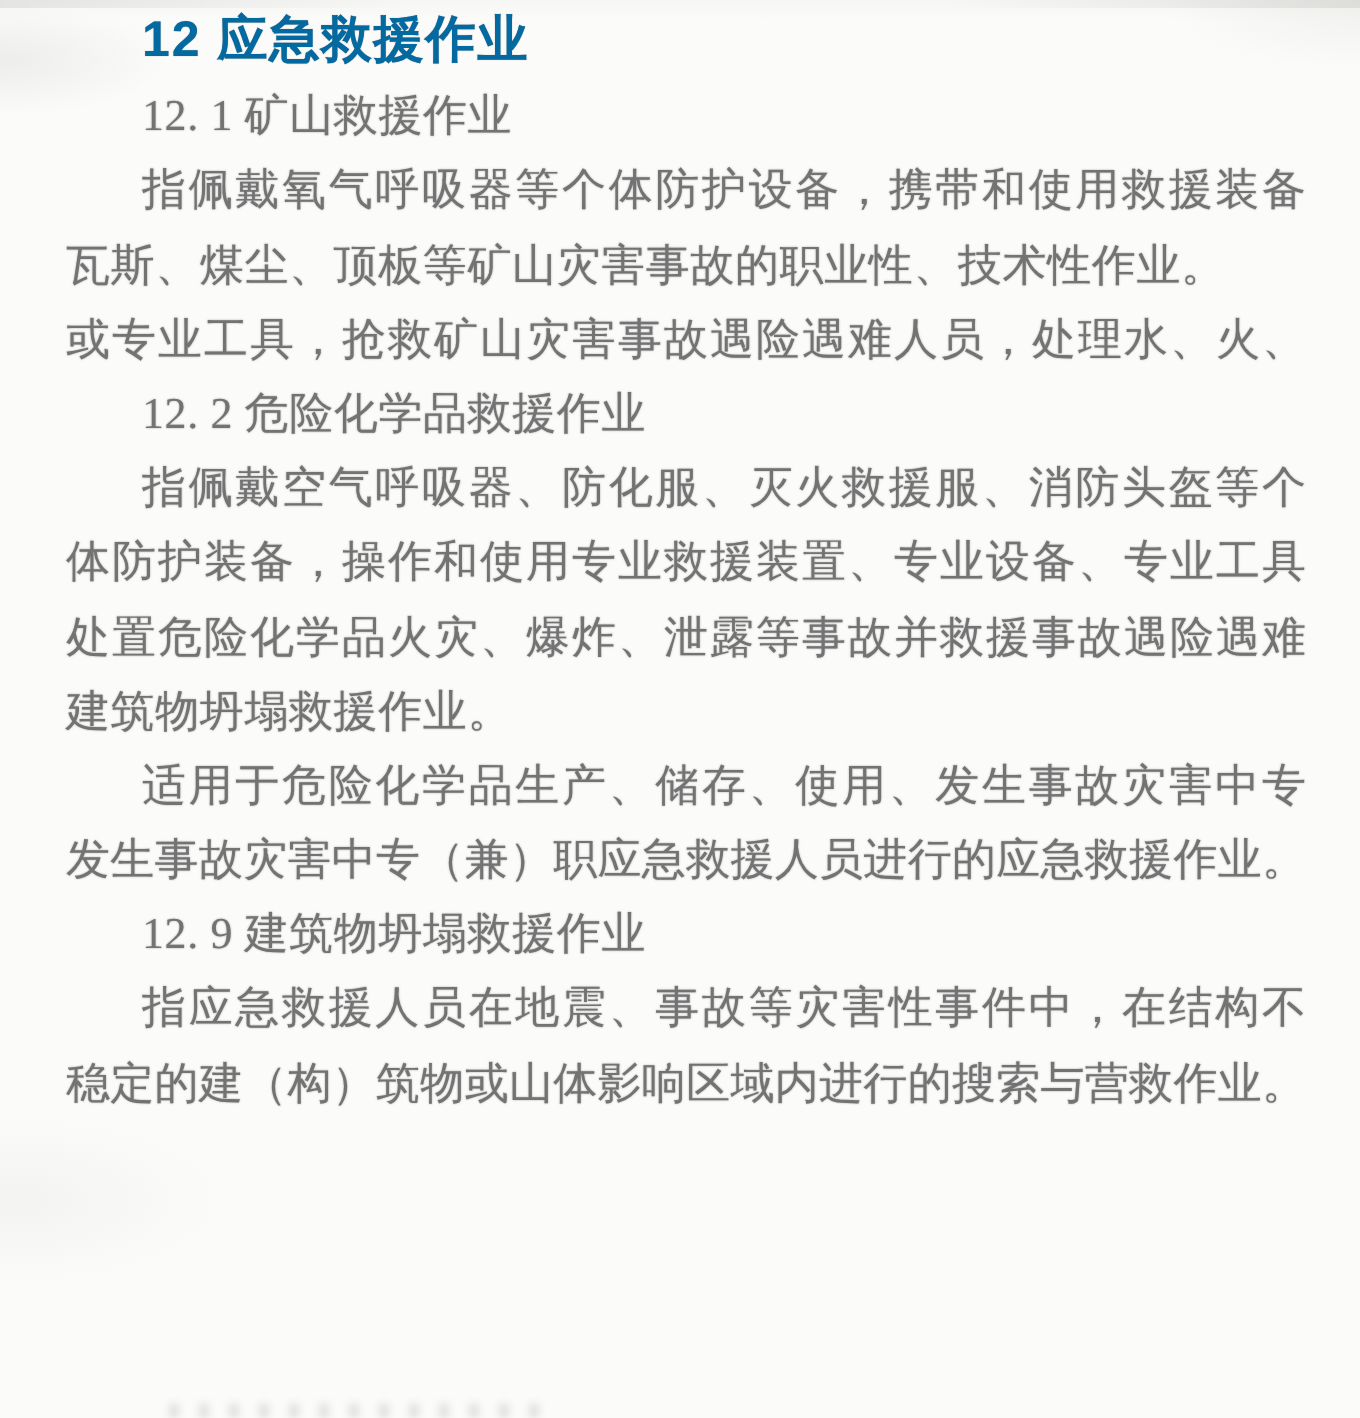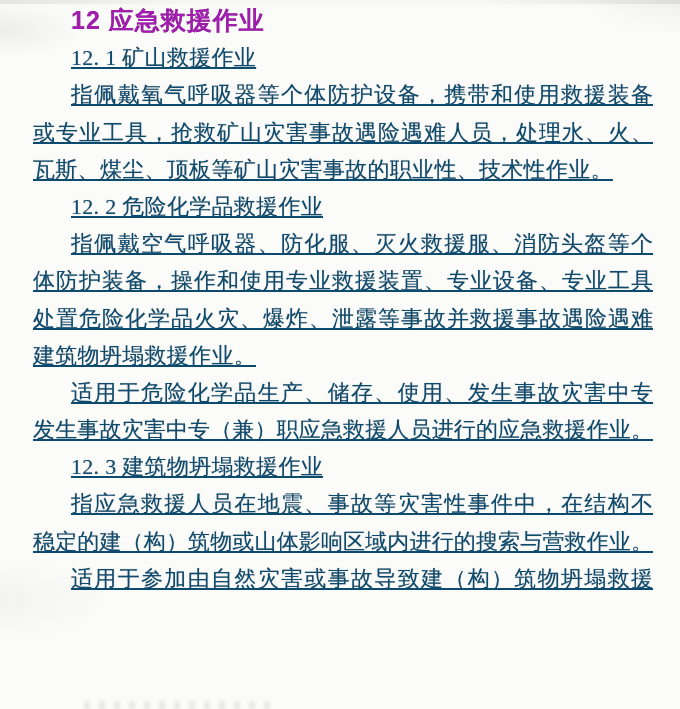--- a/index.html
+++ b/index.html
@@ -18,34 +18,33 @@
   .page {
     position: absolute;
     inset: 0;
     box-sizing: border-box;
     padding: 2px 27px 0 33px;
   }
   .line {
     font-size: 22px;
     line-height: 37.2px;
     height: 37.2px;
-    color: #0c4a6e;
+    color: #737373;
     text-shadow: 0 0 1px rgba(90,90,90,0.55);
     white-space: nowrap;
     letter-spacing: 0.3px;
-    text-decoration: underline;
   }
   .heading {
     margin: 0;
     font-family: "Liberation Sans", sans-serif;
     font-weight: 700;
     font-size: 25px;
     line-height: 37.2px;
     height: 37.2px;
-    color: #a21caf;
+    color: #0369a1;
     text-shadow: 0 0 0.5px rgba(60,60,60,0.6);
     text-indent: 38px;
     letter-spacing: 1px;
     white-space: nowrap;
   }
   .title { text-indent: 38px; }
   .indent { text-indent: 38px; }
   .fill {
     white-space: normal;
     text-align: justify;
@@ -78,31 +77,30 @@
 <body>
 
 <div class="scan-streak"></div>
 
 <div class="page">
 
   <h1 class="heading">12 应急救援作业</h1>
 
   <div class="line title">12. 1 矿山救援作业</div>
   <div class="line indent fill">指佩戴氧气呼吸器等个体防护设备，携带和使用救援装备</div>
+  <div class="line">瓦斯、煤尘、顶板等矿山灾害事故的职业性、技术性作业。</div>
   <div class="line fill">或专业工具，抢救矿山灾害事故遇险遇难人员，处理水、火、</div>
-  <div class="line">瓦斯、煤尘、顶板等矿山灾害事故的职业性、技术性作业。</div>
 
   <div class="line title">12. 2 危险化学品救援作业</div>
   <div class="line indent fill">指佩戴空气呼吸器、防化服、灭火救援服、消防头盔等个</div>
   <div class="line fill">体防护装备，操作和使用专业救援装置、专业设备、专业工具</div>
   <div class="line fill">处置危险化学品火灾、爆炸、泄露等事故并救援事故遇险遇难</div>
   <div class="line">建筑物坍塌救援作业。</div>
   <div class="line indent fill">适用于危险化学品生产、储存、使用、发生事故灾害中专</div>
   <div class="line fill">发生事故灾害中专（兼）职应急救援人员进行的应急救援作业。</div>
 
-  <div class="line title">12. 3 建筑物坍塌救援作业</div>
+  <div class="line title">12. 9 建筑物坍塌救援作业</div>
   <div class="line indent fill">指应急救援人员在地震、事故等灾害性事件中，在结构不</div>
   <div class="line fill">稳定的建（构）筑物或山体影响区域内进行的搜索与营救作业。</div>
-  <div class="line indent fill">适用于参加由自然灾害或事故导致建（构）筑物坍塌救援</div>
 
 </div>
 
 <div class="ghost-line"></div>
 
 </body></html>

